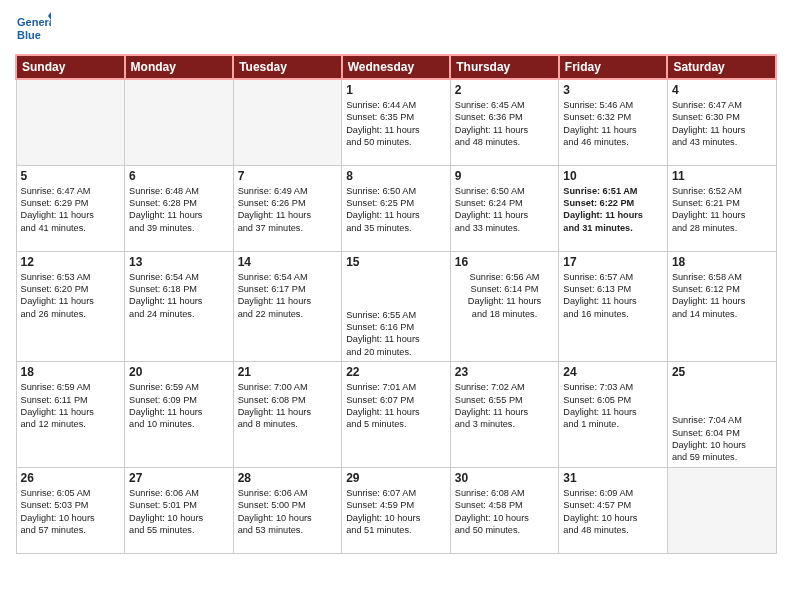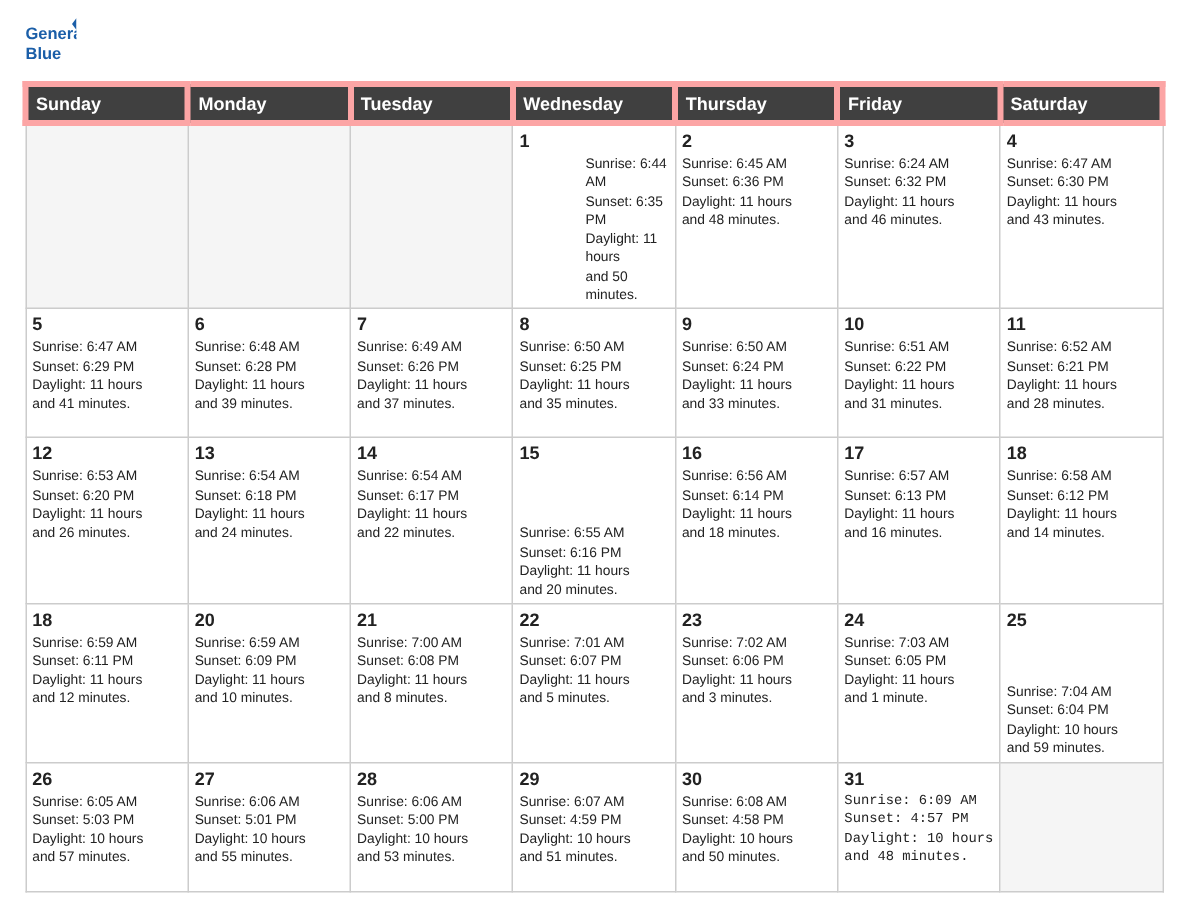--- a/index.html
+++ b/index.html
@@ -37,27 +37,27 @@
     .location {
       font-size: 14px;
       color: #555;
     }
     .calendar {
       width: 100%;
       border-collapse: collapse;
       table-layout: fixed;
     }
     .calendar th {
-      background-color: #404040;
+      background-color: #7f1d1d;
       color: #fff;
       text-align: left;
       padding: 4px 5px;
       font-size: 12px;
       font-weight: bold;
-      border: 4px solid #fca5a5;
+      border: 2px solid #fca5a5;
     }
     .calendar td {
       vertical-align: top;
       padding: 3px 4px;
       border: 1px solid #ccc;
       font-size: 9.5px;
       color: #222;
       height: 86px;
       background: #fff;
     }
@@ -109,35 +109,35 @@
           <th>Saturday</th>
         </tr>
     </thead>
     <tbody id="calendar-body">
     <tr>
           <td class="empty"></td>
           <td class="empty"></td>
           <td class="empty"></td>
           <td>
             <span class="day-num">1</span>
-            <div class="day-info" style="white-space: pre-line; margin-left: 44px;">Sunrise: 6:44 AM
+            <div class="day-info" style="white-space: pre-line;">Sunrise: 6:44 AM
 Sunset: 6:35 PM
 Daylight: 11 hours
 and 50 minutes.</div>
           </td>
           <td>
             <span class="day-num">2</span>
             <div class="day-info" style="white-space: pre-line;">Sunrise: 6:45 AM
 Sunset: 6:36 PM
 Daylight: 11 hours
 and 48 minutes.</div>
           </td>
           <td>
             <span class="day-num">3</span>
-            <div class="day-info" style="white-space: pre-line;">Sunrise: 6:24 AM
+            <div class="day-info" style="white-space: pre-line;">Sunrise: 5:46 AM
 Sunset: 6:32 PM
 Daylight: 11 hours
 and 46 minutes.</div>
           </td>
           <td>
             <span class="day-num">4</span>
             <div class="day-info" style="white-space: pre-line;">Sunrise: 6:47 AM
 Sunset: 6:30 PM
 Daylight: 11 hours
 and 43 minutes.</div>
@@ -174,21 +174,21 @@
           </td>
           <td>
             <span class="day-num">9</span>
             <div class="day-info" style="white-space: pre-line;">Sunrise: 6:50 AM
 Sunset: 6:24 PM
 Daylight: 11 hours
 and 33 minutes.</div>
           </td>
           <td>
             <span class="day-num">10</span>
-            <div class="day-info" style="white-space: pre-line;">Sunrise: 6:51 AM
+            <div class="day-info" style="white-space: pre-line; font-weight: bold;">Sunrise: 6:51 AM
 Sunset: 6:22 PM
 Daylight: 11 hours
 and 31 minutes.</div>
           </td>
           <td>
             <span class="day-num">11</span>
             <div class="day-info" style="white-space: pre-line;">Sunrise: 6:52 AM
 Sunset: 6:21 PM
 Daylight: 11 hours
 and 28 minutes.</div>
@@ -218,21 +218,21 @@
           </td>
           <td>
             <span class="day-num">15</span>
             <div class="day-info" style="white-space: pre-line; margin-top: 40px;">Sunrise: 6:55 AM
 Sunset: 6:16 PM
 Daylight: 11 hours
 and 20 minutes.</div>
           </td>
           <td>
             <span class="day-num">16</span>
-            <div class="day-info" style="white-space: pre-line;">Sunrise: 6:56 AM
+            <div class="day-info" style="white-space: pre-line; text-align: center;">Sunrise: 6:56 AM
 Sunset: 6:14 PM
 Daylight: 11 hours
 and 18 minutes.</div>
           </td>
           <td>
             <span class="day-num">17</span>
             <div class="day-info" style="white-space: pre-line;">Sunrise: 6:57 AM
 Sunset: 6:13 PM
 Daylight: 11 hours
 and 16 minutes.</div>
@@ -270,21 +270,21 @@
           <td>
             <span class="day-num">22</span>
             <div class="day-info" style="white-space: pre-line;">Sunrise: 7:01 AM
 Sunset: 6:07 PM
 Daylight: 11 hours
 and 5 minutes.</div>
           </td>
           <td>
             <span class="day-num">23</span>
             <div class="day-info" style="white-space: pre-line;">Sunrise: 7:02 AM
-Sunset: 6:06 PM
+Sunset: 6:55 PM
 Daylight: 11 hours
 and 3 minutes.</div>
           </td>
           <td>
             <span class="day-num">24</span>
             <div class="day-info" style="white-space: pre-line;">Sunrise: 7:03 AM
 Sunset: 6:05 PM
 Daylight: 11 hours
 and 1 minute.</div>
           </td>
@@ -327,21 +327,21 @@
           </td>
           <td>
             <span class="day-num">30</span>
             <div class="day-info" style="white-space: pre-line;">Sunrise: 6:08 AM
 Sunset: 4:58 PM
 Daylight: 10 hours
 and 50 minutes.</div>
           </td>
           <td>
             <span class="day-num">31</span>
-            <div class="day-info" style="white-space: pre-line; font-family: Liberation Mono, monospace;">Sunrise: 6:09 AM
+            <div class="day-info" style="white-space: pre-line;">Sunrise: 6:09 AM
 Sunset: 4:57 PM
 Daylight: 10 hours
 and 48 minutes.</div>
           </td>
           <td class="empty"></td>
         </tr>
       </tbody>
   </table>
 </div>
 

